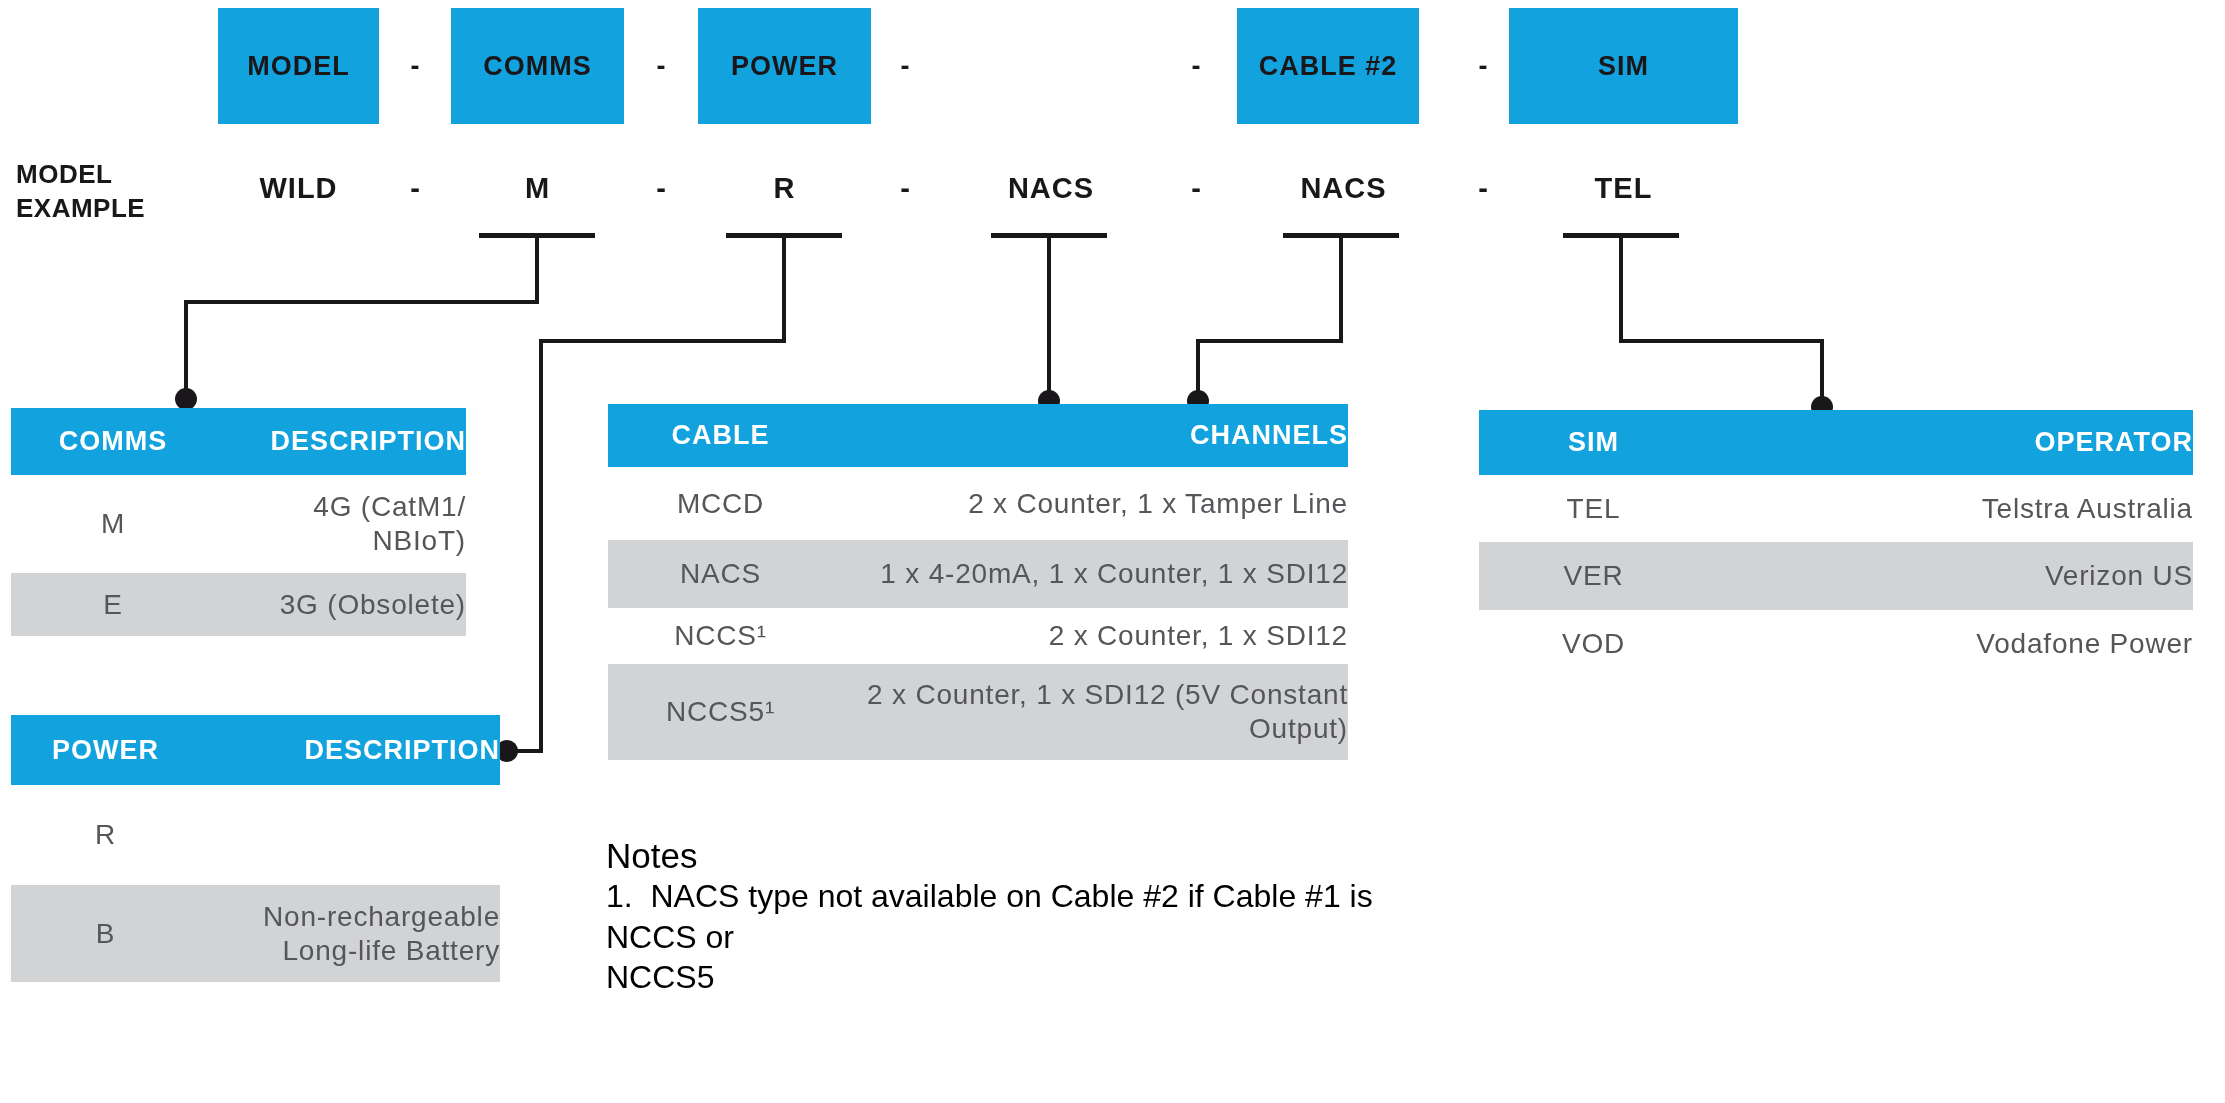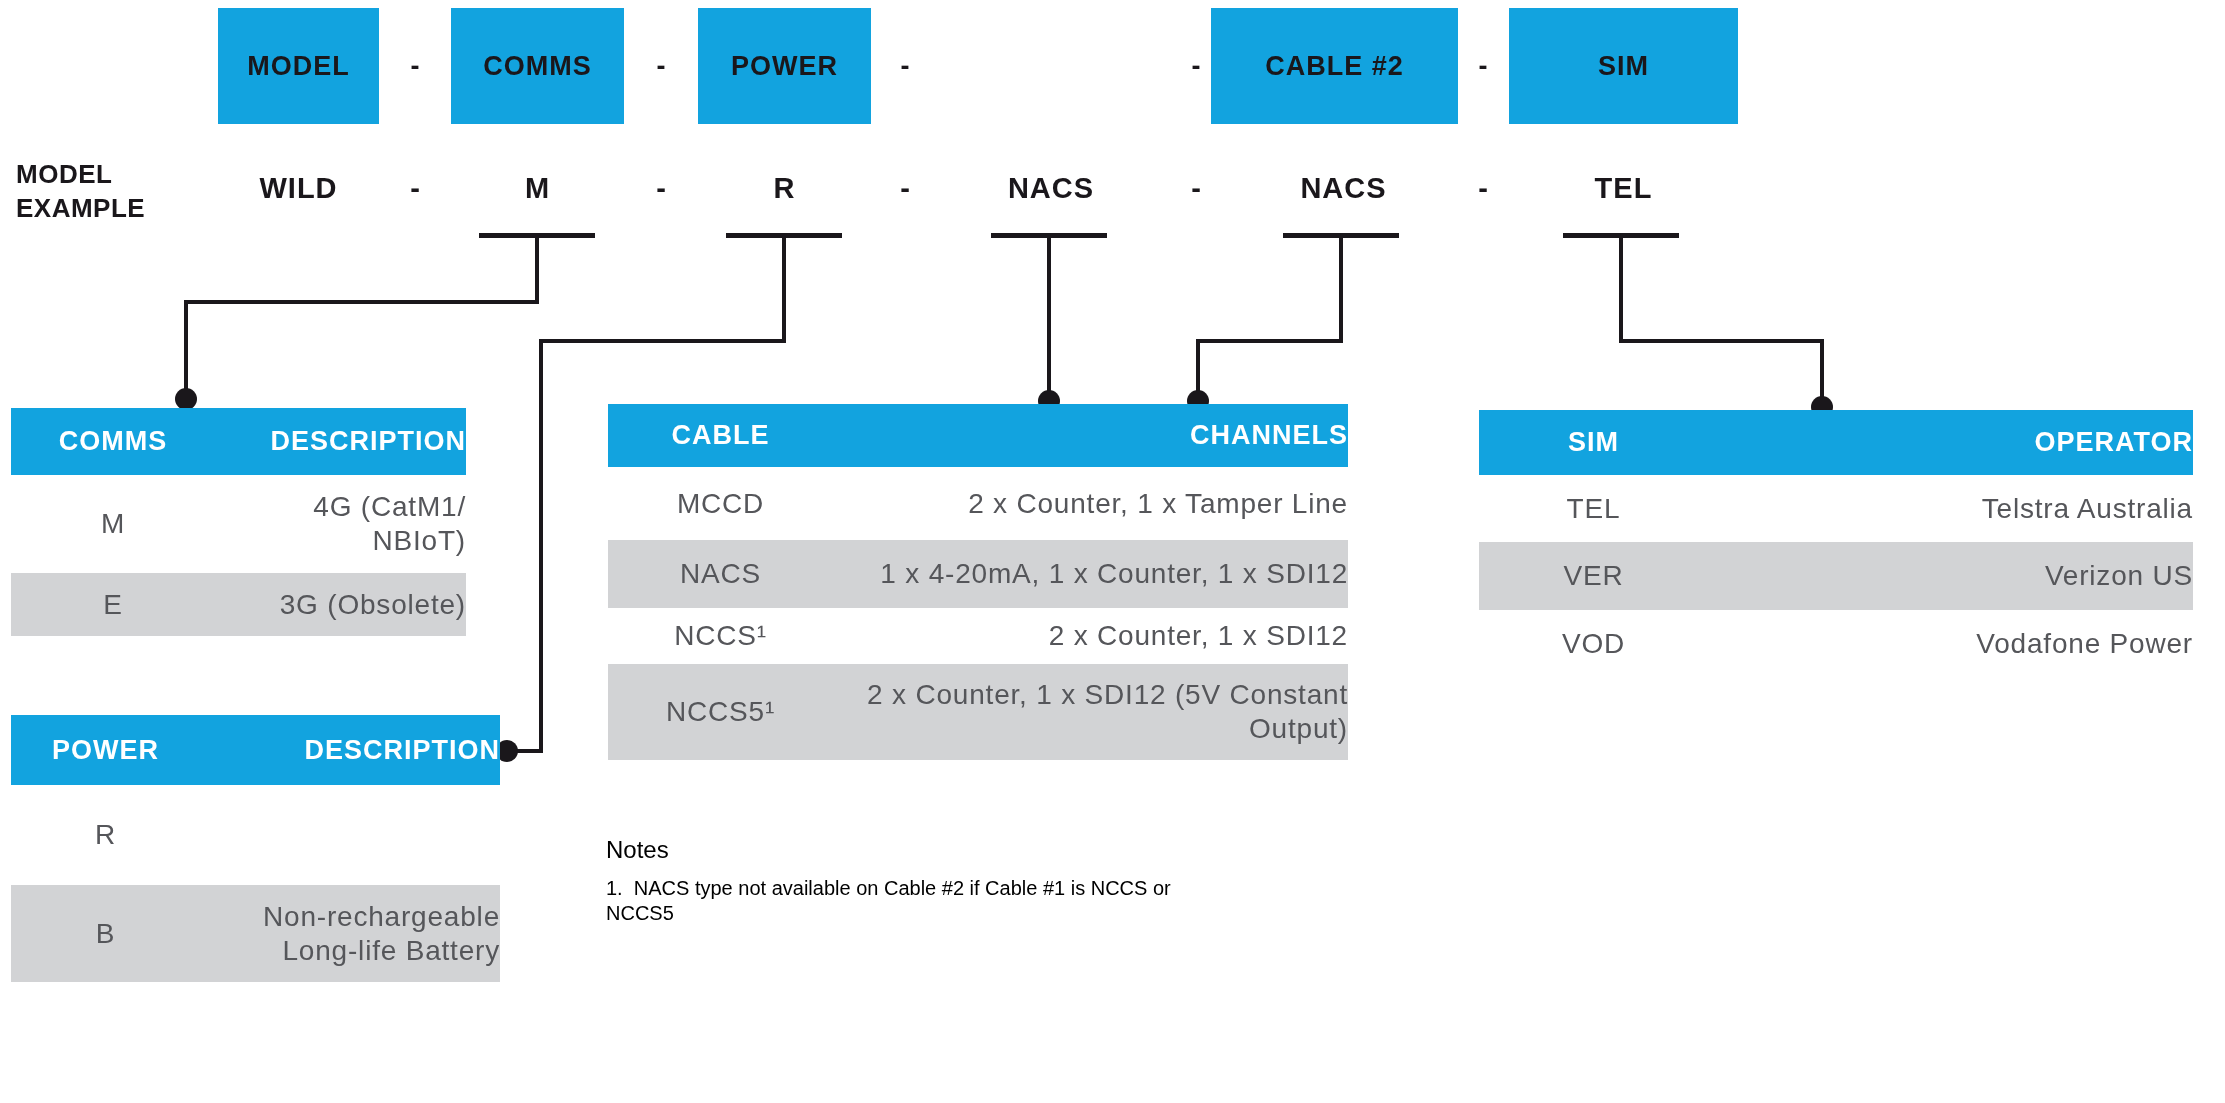--- a/index.html
+++ b/index.html
@@ -39,35 +39,35 @@
   }
   .trow{display:flex;align-items:center;font-size:28px;color:#55565a;letter-spacing:0.8px;}
   .trow.gray{background:#d2d3d5;}
   .c1{flex:none;text-align:center;}
   .c2{flex:1;text-align:right;white-space:pre-line;line-height:1.2;}
   .tbl.comms .c1{width:204px;}
   .tbl.power .c1{width:189px;}
   .tbl.cable .c1{width:225px;}
   .tbl.sim  .c1{width:229px;}
   
-  .notes-title{position:absolute;left:606px;top:836px;font-size:24px;color:#000000;}
+  .notes-title{position:absolute;left:606px;top:836px;font-size:35px;color:#000000;}
   .note-item{
-    position:absolute;left:606px;top:876px;width:800px;font-size:20px;color:#000000;
+    position:absolute;left:606px;top:876px;width:800px;font-size:32px;color:#000000;
     line-height:1.27;white-space:pre-wrap;
   }
 </style>
 </head>
 <body>
 
 <div class="canvas">
 
   <div class="seg" style="left:218px;width:161px">MODEL</div>
   <div class="seg" style="left:451px;width:173px">COMMS</div>
   <div class="seg" style="left:698px;width:173px">POWER</div>
-  <div class="seg" style="left:1211px;width:247px">CABLE #2</div>
+  <div class="seg" style="left:1237px;width:182px">CABLE #2</div>
   <div class="seg" style="left:1509px;width:229px">SIM</div>
 
   <div class="dash toprow" style="left:400px">-</div>
   <div class="dash toprow" style="left:646px">-</div>
   <div class="dash toprow" style="left:890px">-</div>
   <div class="dash toprow" style="left:1181px">-</div>
   <div class="dash toprow" style="left:1468px">-</div>
 
   <div class="ex-label">MODEL
 EXAMPLE</div>

